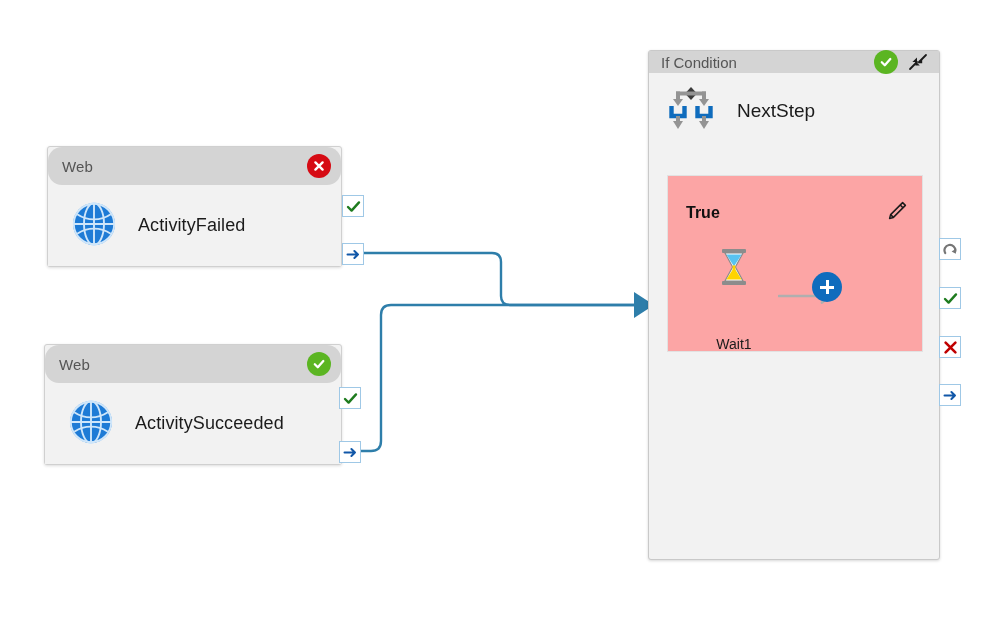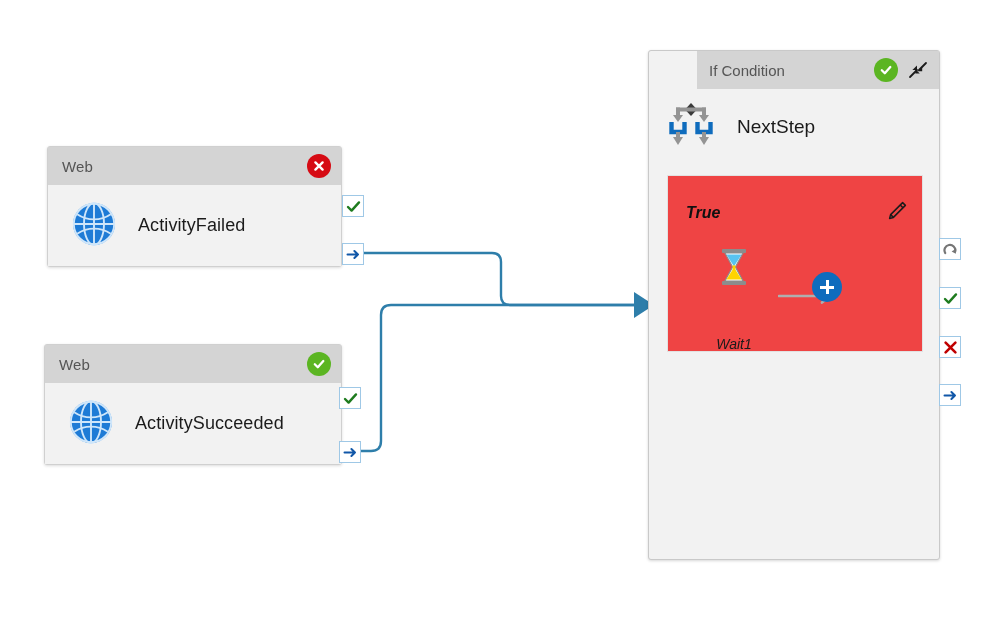--- a/index.html
+++ b/index.html
@@ -40,20 +40,21 @@
     box-shadow: 0 1px 3px rgba(0,0,0,0.14);
     box-sizing: border-box;
   }
   .card-header {
     height: 38px;
     background: #D4D4D4;
     display: flex;
     align-items: center;
     padding: 0 10px 0 14px;
     box-sizing: border-box;
+    border-radius: 14px;
   }
   .card-header-title {
     font-size: 15px;
     color: #555555;
     flex: 1;
     letter-spacing: .1px;
   }
   .card-body {
     display: flex;
     align-items: center;
@@ -99,27 +100,26 @@
     position: absolute;
     left: 648px; top: 50px;
     width: 292px; height: 510px;
     background: #F2F2F2;
     border: 1px solid #C9C9C9;
     border-radius: 3px;
     box-shadow: 0 1px 3px rgba(0,0,0,0.16);
     box-sizing: border-box;
   }
   #if-header {
-    height: 38px;
+    height: 22px;
     background: #D4D4D4;
     display: flex;
     align-items: center;
     padding: 0 10px 0 12px;
     box-sizing: border-box;
-    margin-left: 48px;
   }
   #if-header-title {
     font-size: 15px;
     color: #555555;
     flex: 1;
   }
   #if-collapse {
     margin-left: 9px;
     width: 22px; height: 22px;
     display: flex; align-items: center; justify-content: center;
@@ -131,24 +131,23 @@
   }
   #if-step-label {
     font-size: 19px;
     color: #1b1b1b;
     margin-left: 20px;
   }
   .branch-box {
     position: absolute;
     left: 18px;
     width: 256px;
-    background: #ef4444;
+    background: #fca5a5;
     border: 1px solid #E2E2E2;
     box-sizing: border-box;
-    font-style: italic;
   }
   #branch-true  { top: 124px; height: 177px; }
   #branch-false { top: 323px; height: 177px; }
 
   .branch-title {
     position: absolute;
     left: 18px; top: 28px;
     font-size: 16px;
     font-weight: bold;
     color: #111111;

